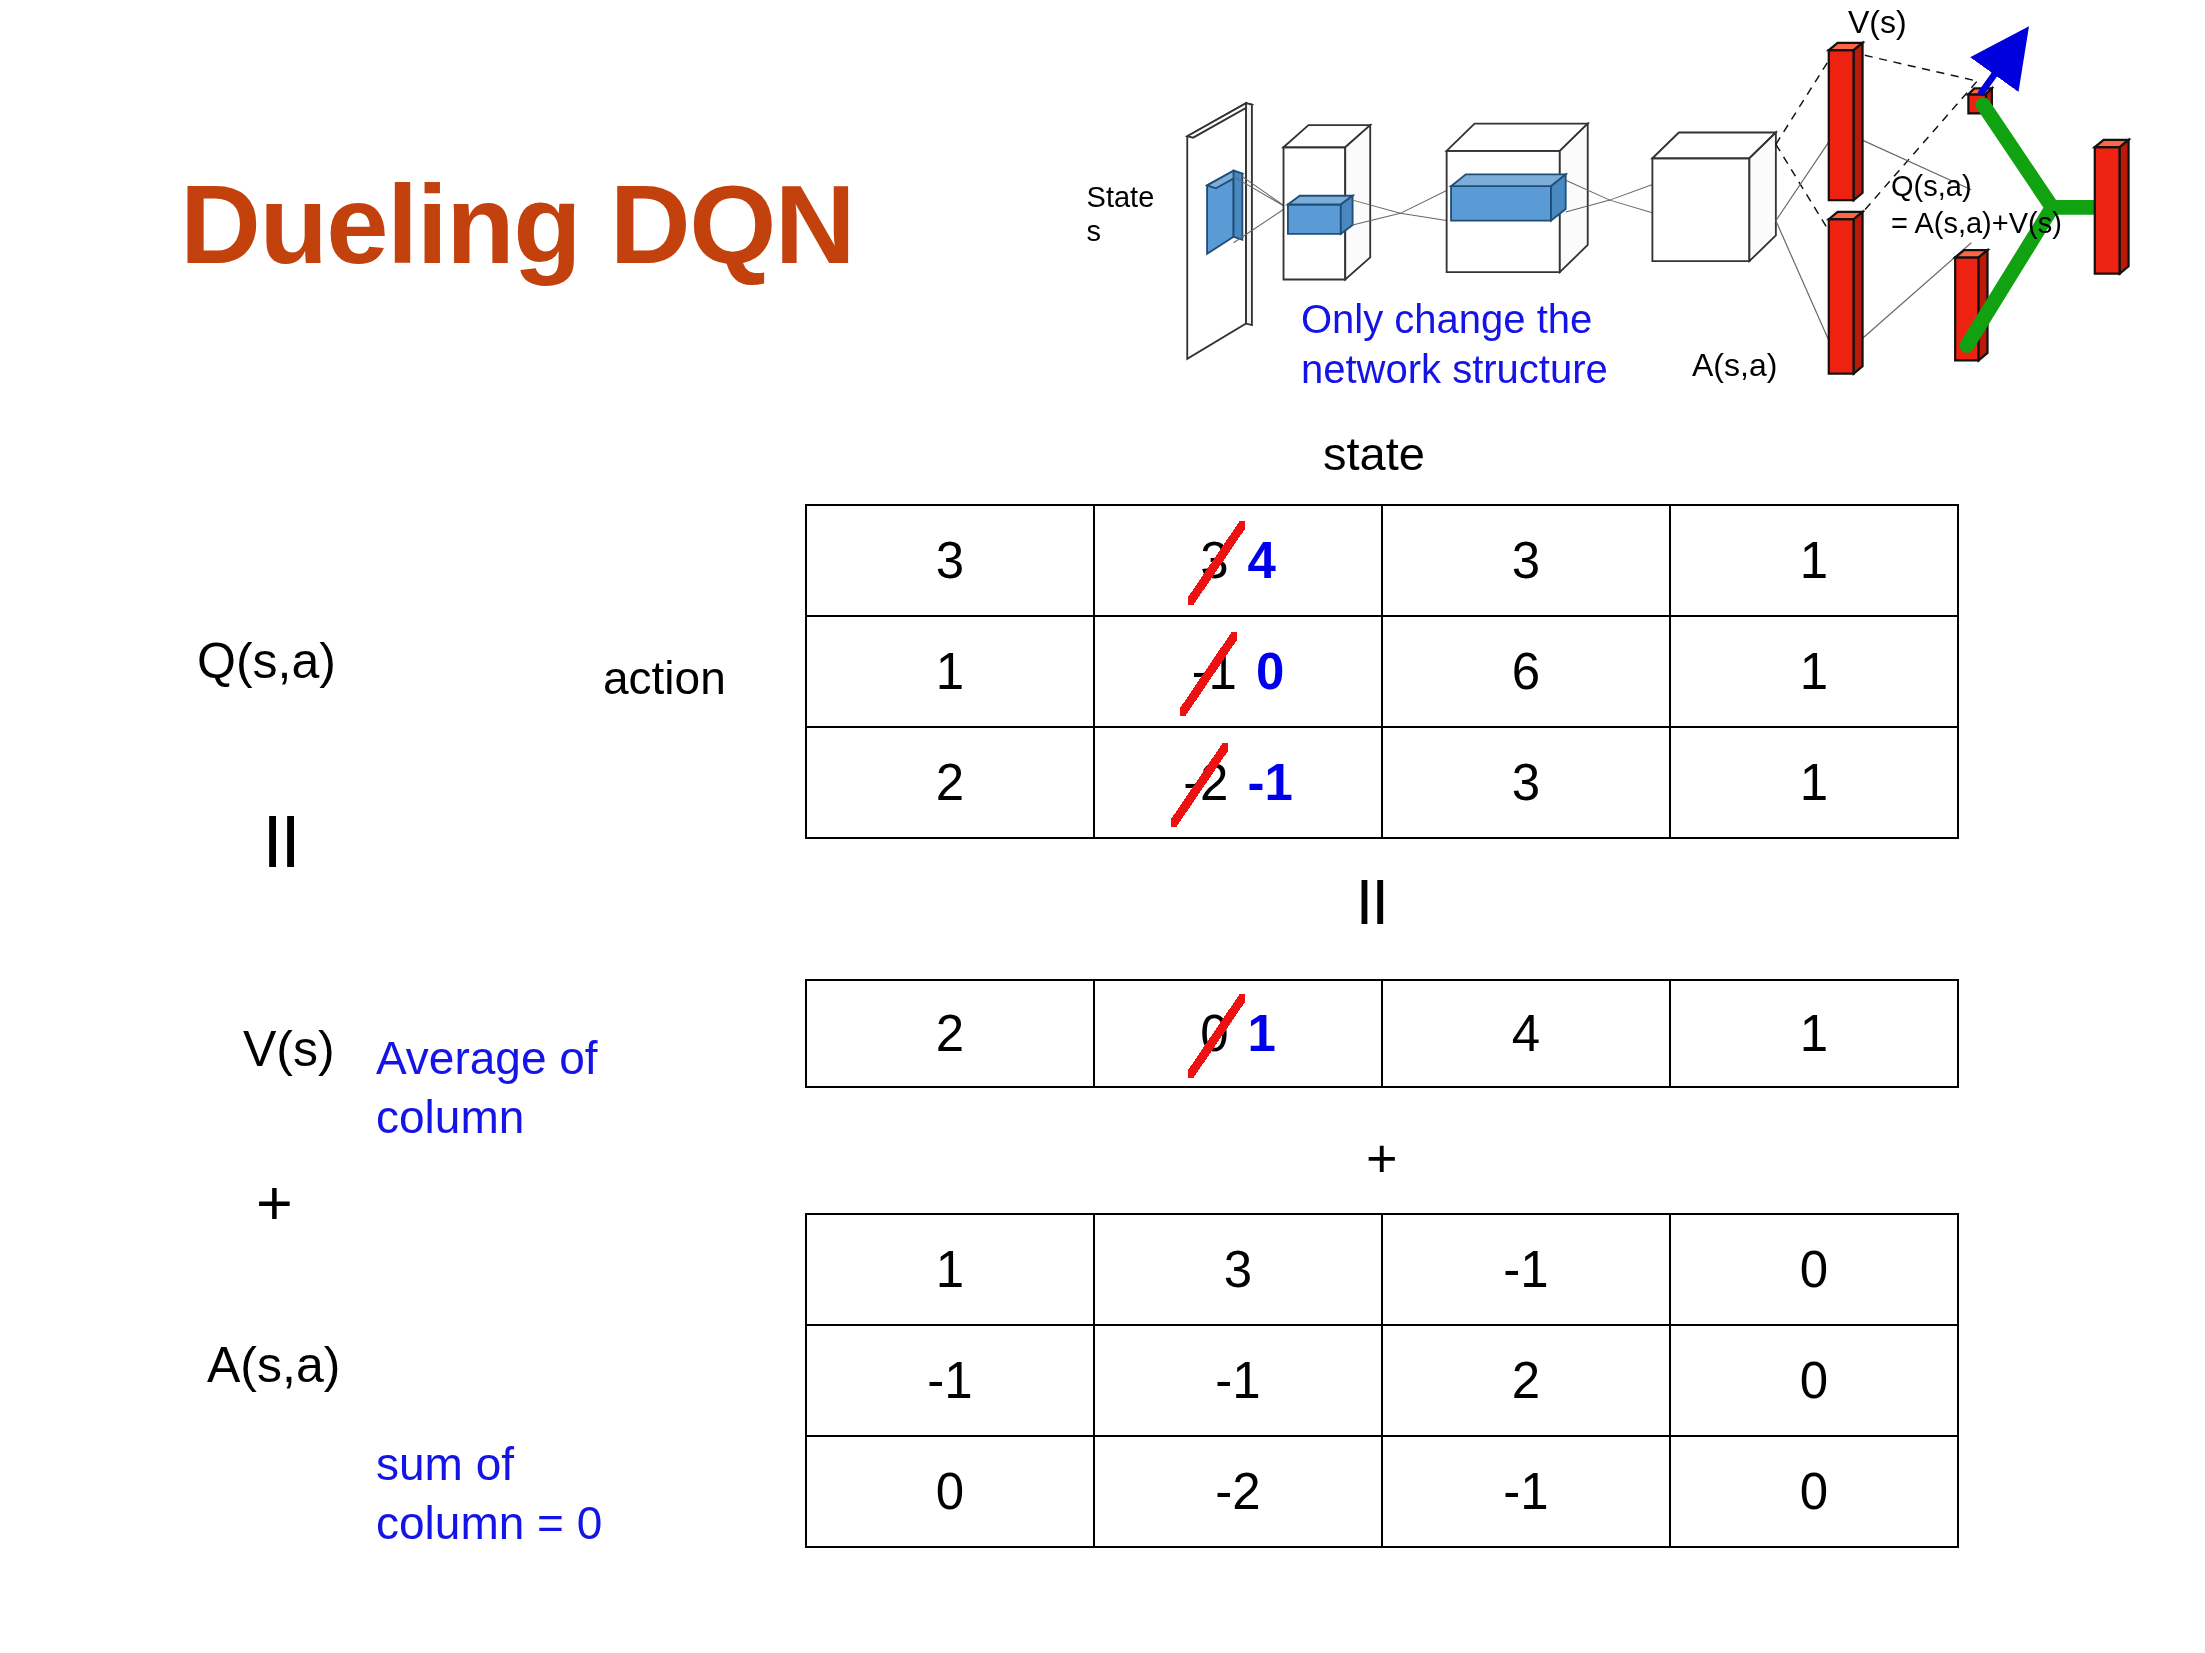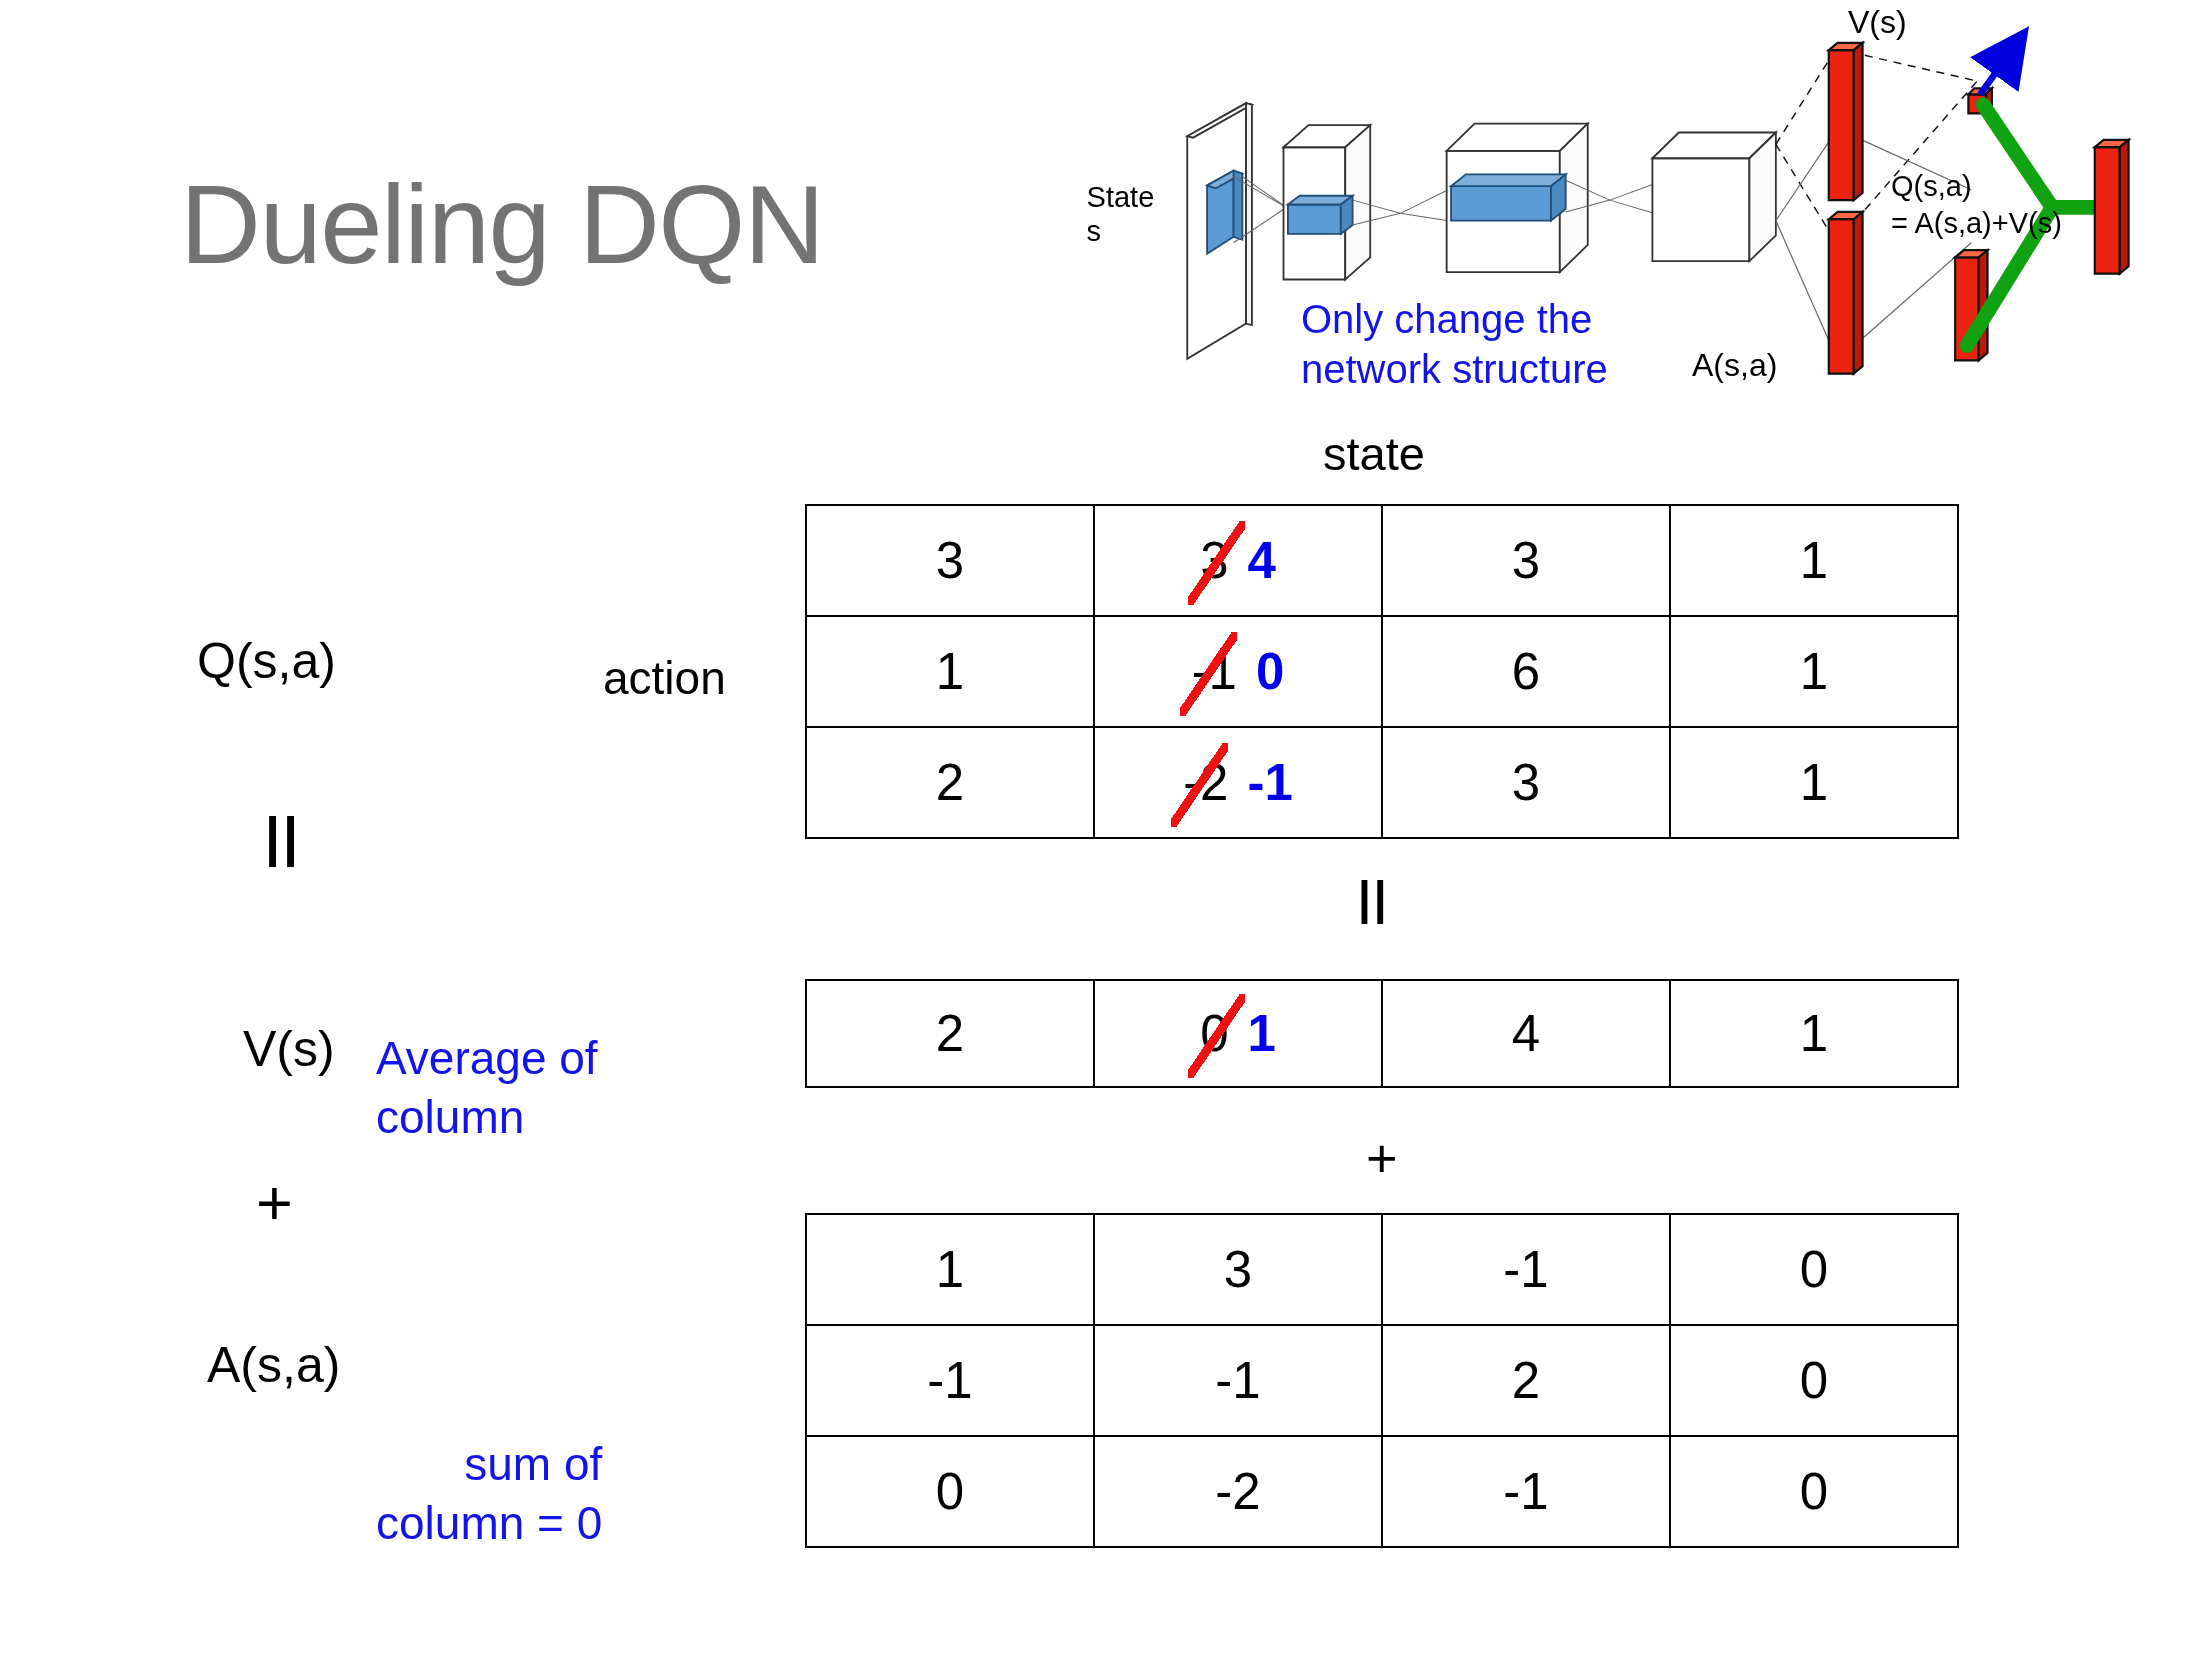--- a/index.html
+++ b/index.html
@@ -15,22 +15,22 @@
     font-family: "Liberation Sans", sans-serif;
     overflow: hidden;
   }
 
   
   .slide-title {
     position: absolute;
     left: 180px;
     top: 160px;
     font-size: 112px;
-    font-weight: 400;
-    color: #737373;
+    font-weight: 700;
+    color: #c2410c;
     letter-spacing: -1.5px;
     white-space: nowrap;
   }
 
   
   #net-diagram {
     position: absolute;
     left: 1066px;
     top: 0px;
     width: 1139px;
@@ -90,21 +90,21 @@
 
   
   .blue-note {
     position: absolute;
     color: #1414e6;
     font-size: 46px;
     line-height: 1.28;
     white-space: pre-line;
   }
   #note-avg { left: 376px; top: 1029px; }
-  #note-sum { left: 376px; top: 1435px; text-align: right; }
+  #note-sum { left: 376px; top: 1435px; }
 
   
   .grid {
     position: absolute;
     border-collapse: collapse;
     table-layout: fixed;
   }
   .grid td {
     border: 2.9px solid #000000;
     width: 286px;

